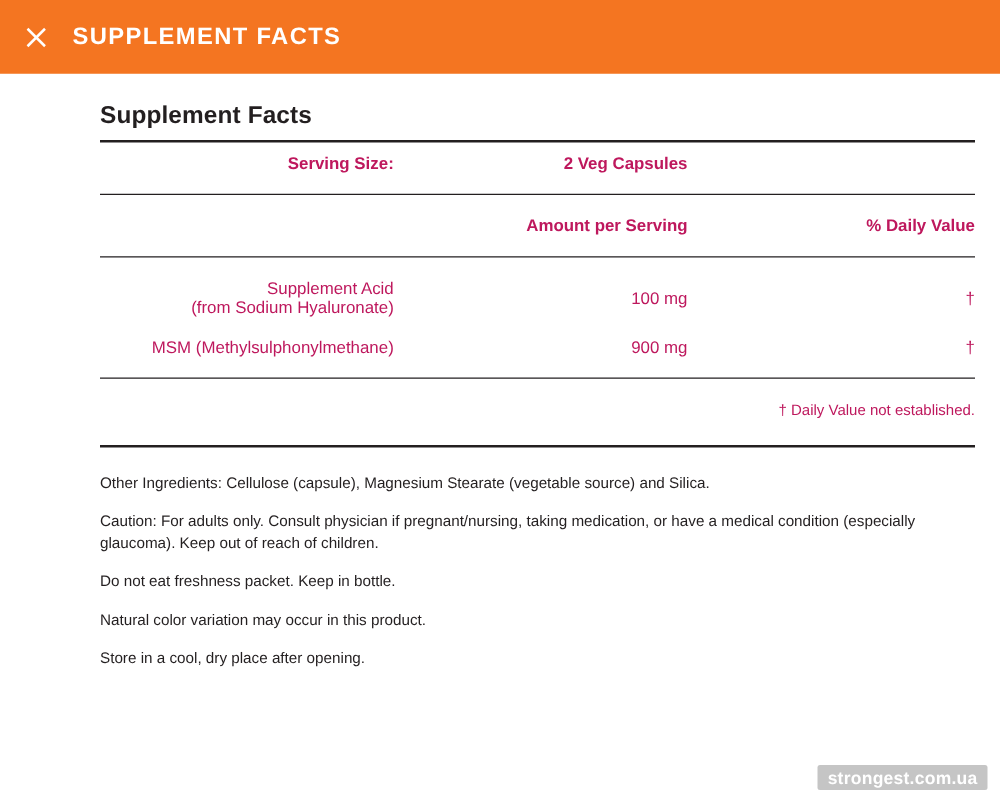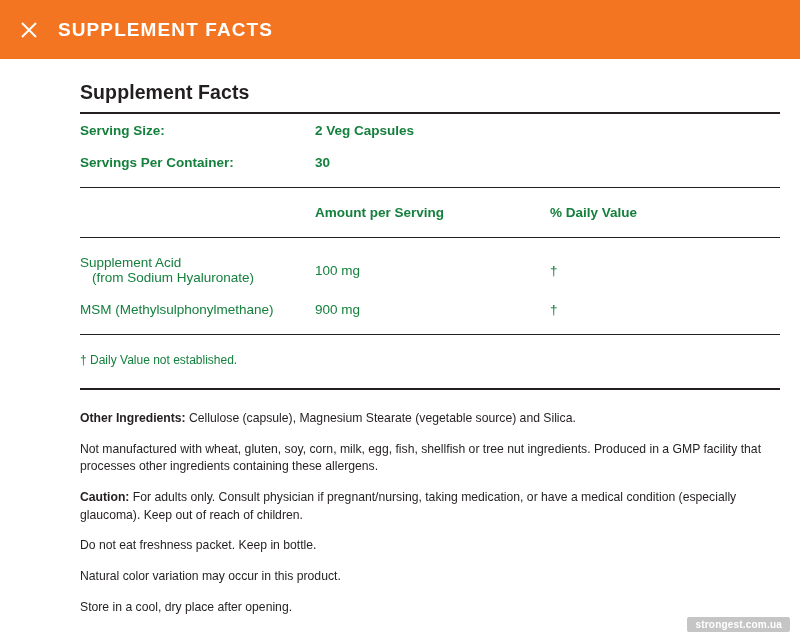--- a/index.html
+++ b/index.html
@@ -59,21 +59,22 @@
 
   .rule-thick {
     border-top: 2px solid #231f20;
     width: 700px;
   }
 
   table.sf {
     border-collapse: collapse;
     width: 700px;
     font-size: 13.5px;
-    color: #15803d;
+    color: #be185d;
+    text-align: right;
   }
   table.sf td {
     padding: 9px 0 8px 0;
     vertical-align: top;
   }
   .col-name  { width: 235px; }
   .col-amt   { width: 235px; margin-top: 48px; }
   .col-dv    { width: 230px; }
 
   .row-bold td { font-weight: bold; }
@@ -107,30 +108,30 @@
 
   
   .notes {
     width: 700px;
     font-size: 12.2px;
     line-height: 1.45;
     color: #231f20;
     padding-top: 12px;
   }
   .notes p { margin: 0 0 13px 0; }
-  .notes b { font-weight: bold; }
+  .notes b { font-weight: normal; }
 
   
   .watermark {
     position: absolute;
     right: 10px;
     bottom: 8px;
     background: rgba(150,150,150,0.55);
     color: #ffffff;
-    font-size: 10px;
+    font-size: 14px;
     font-weight: bold;
     padding: 2px 8px;
     letter-spacing: 0.2px;
     border-radius: 2px;
   }
 </style>
 </head>
 <body>
 
 <div class="header">
@@ -151,25 +152,20 @@
 
   <div class="rule-thick"></div>
 
   <table class="sf">
     <tbody>
       <tr class="row-bold">
         <td class="col-name">Serving Size:</td>
         <td class="col-amt">2 Veg Capsules</td>
         <td class="col-dv"></td>
       </tr>
-      <tr class="row-bold">
-        <td class="col-name">Servings Per Container:</td>
-        <td class="col-amt">30</td>
-        <td class="col-dv"></td>
-      </tr>
 
       <tr class="sep-row">
         <td colspan="3">
             <div class="line"></div>
           </td>
       </tr>
 
       <tr class="hdr-row">
         <td class="col-name"></td>
         <td class="col-amt">Amount per Serving</td>
@@ -213,21 +209,20 @@
             <div class="line-thick"></div>
           </td>
       </tr>
     </tbody>
   </table>
 
   <div class="notes">
     <p>
       <b>Other Ingredients:</b><span> Cellulose (capsule), Magnesium Stearate (vegetable source) and Silica.</span>
     </p>
-    <p>Not manufactured with wheat, gluten, soy, corn, milk, egg, fish, shellfish or tree nut ingredients. Produced in a GMP facility that processes other ingredients containing these allergens.</p>
     <p>
       <b>Caution:</b><span>  For adults only. Consult physician if pregnant/nursing, taking medication, or have a medical condition (especially glaucoma). Keep out of reach of children.</span>
     </p>
     <p>Do not eat freshness packet. Keep in bottle.</p>
     <p>Natural color variation may occur in this product.</p>
     <p>Store in a cool, dry place after opening.</p>
 
   </div>
 </div>
 

